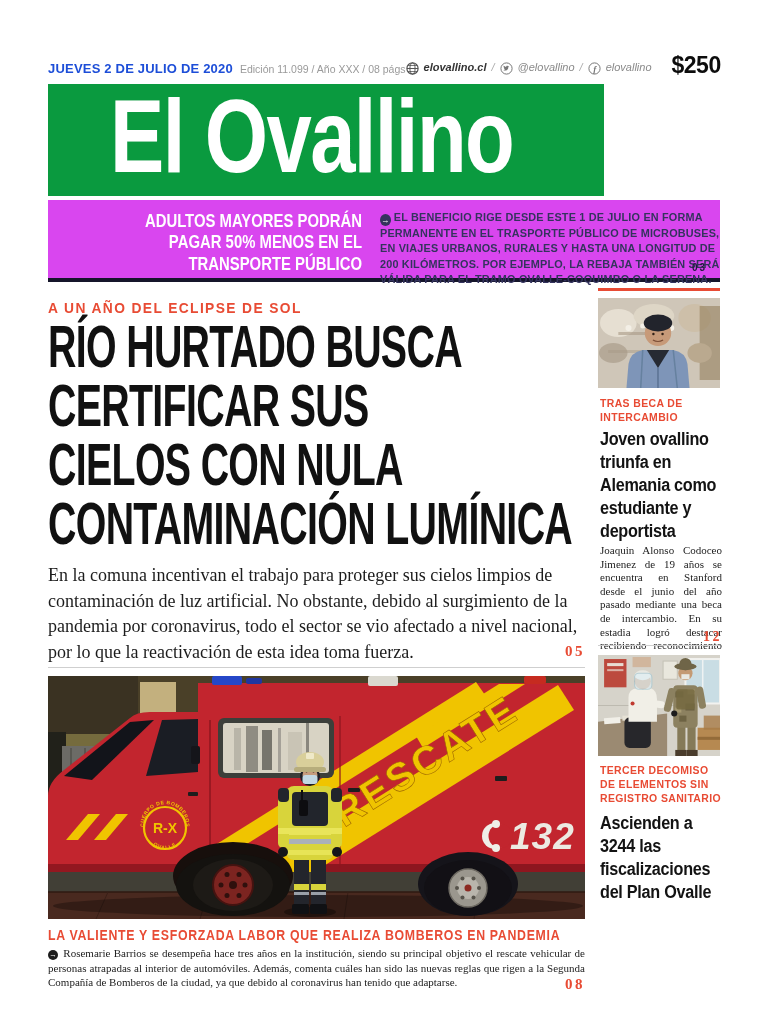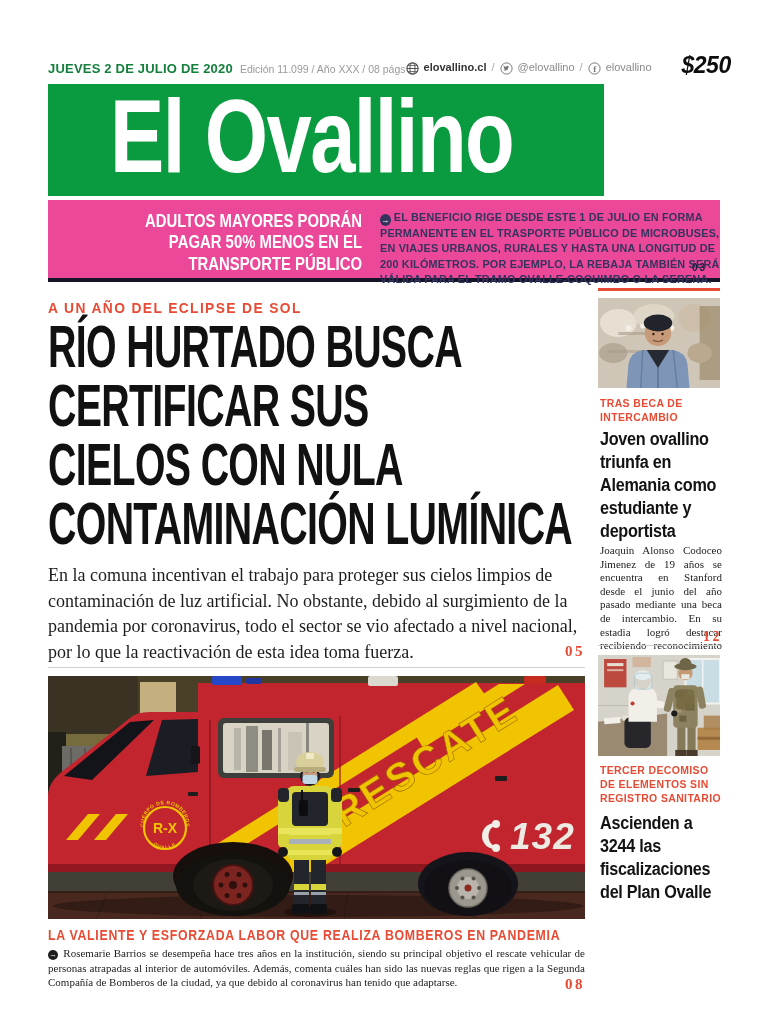--- a/index.html
+++ b/index.html
@@ -4,36 +4,36 @@
 <style>
   html,body{margin:0;padding:0;background:#fff;}
   .page{position:relative;width:768px;height:1033px;background:#fff;overflow:hidden;
         font-family:"Liberation Sans",sans-serif;color:#141414;}
   .abs{position:absolute;}
   .serif{font-family:"Liberation Serif",serif;}
 
   
   .topbar{left:48px;right:48px;top:52px;height:24px;display:flex;justify-content:space-between;align-items:baseline;}
   .tb-left{display:flex;align-items:baseline;gap:7px;white-space:nowrap;}
-  .tb-date{font-weight:bold;font-size:13px;letter-spacing:.2px;color:#15803d;}
+  .tb-date{font-weight:bold;font-size:13px;letter-spacing:.2px;color:#1d4ed8;}
   .tb-edition{font-size:10.5px;color:#9a9a9a;}
   .tb-right{display:flex;align-items:baseline;gap:6px;white-space:nowrap;}
-  .tb-social{display:flex;align-items:center;gap:5px;font-size:11px;color:#8a8a8a;}
+  .tb-social{display:flex;align-items:center;gap:5px;font-size:11px;color:#8a8a8a;font-style:italic;}
   .tb-site{font-weight:bold;color:#333;}
   .tb-sep{color:#aaa;}
   .tb-ic{position:relative;top:2px;}
-  .tb-price{font-weight:bold;font-size:23px;letter-spacing:-.5px;color:#0d0d0d;margin-left:24px;font-style:italic;}
+  .tb-price{font-weight:bold;font-size:23px;letter-spacing:-.5px;color:#0d0d0d;margin-left:14px;}
 
   
   .masthead{left:48px;top:84px;width:556px;height:112px;background:#0a9a3f;display:flex;align-items:center;}
   .masthead-title{color:#fff;font-weight:bold;font-size:103px;letter-spacing:-2px;line-height:1;
                   white-space:nowrap;transform:scaleX(.79);transform-origin:0 50%;margin-left:62px;padding-bottom:8px;}
 
   
-  .banner{left:48px;top:200px;width:672px;height:78px;background:#ec4899;border-bottom:4px solid #15152a;}
+  .banner{left:48px;top:200px;width:672px;height:78px;background:#d946ef;border-bottom:4px solid #15152a;}
   .banner-headline{position:absolute;left:14px;top:11px;width:300px;text-align:right;color:#fff;font-weight:bold;
                    font-size:17.5px;line-height:1.22;text-transform:uppercase;transform:scaleX(.85);transform-origin:100% 0;}
   .banner-body{position:absolute;left:332px;top:10px;width:370px;color:#34335e;font-weight:bold;font-size:11.8px;
                line-height:1.3;text-transform:uppercase;transform:scaleX(.92);transform-origin:0 0;letter-spacing:.2px;}
   .banner-page{position:absolute;right:13px;bottom:5px;color:#1d1d3c;font-weight:bold;font-size:10px;letter-spacing:2px;}
   .arrow-bullet{display:inline-flex;width:12px;height:12px;border-radius:50%;background:#34335e;color:#fff;
                 font-size:9px;line-height:12px;align-items:center;justify-content:center;vertical-align:-2px;margin-right:3px;}
 
   
   .kicker{left:48px;top:299px;color:#e84b34;font-weight:bold;font-size:15px;letter-spacing:1.5px;

